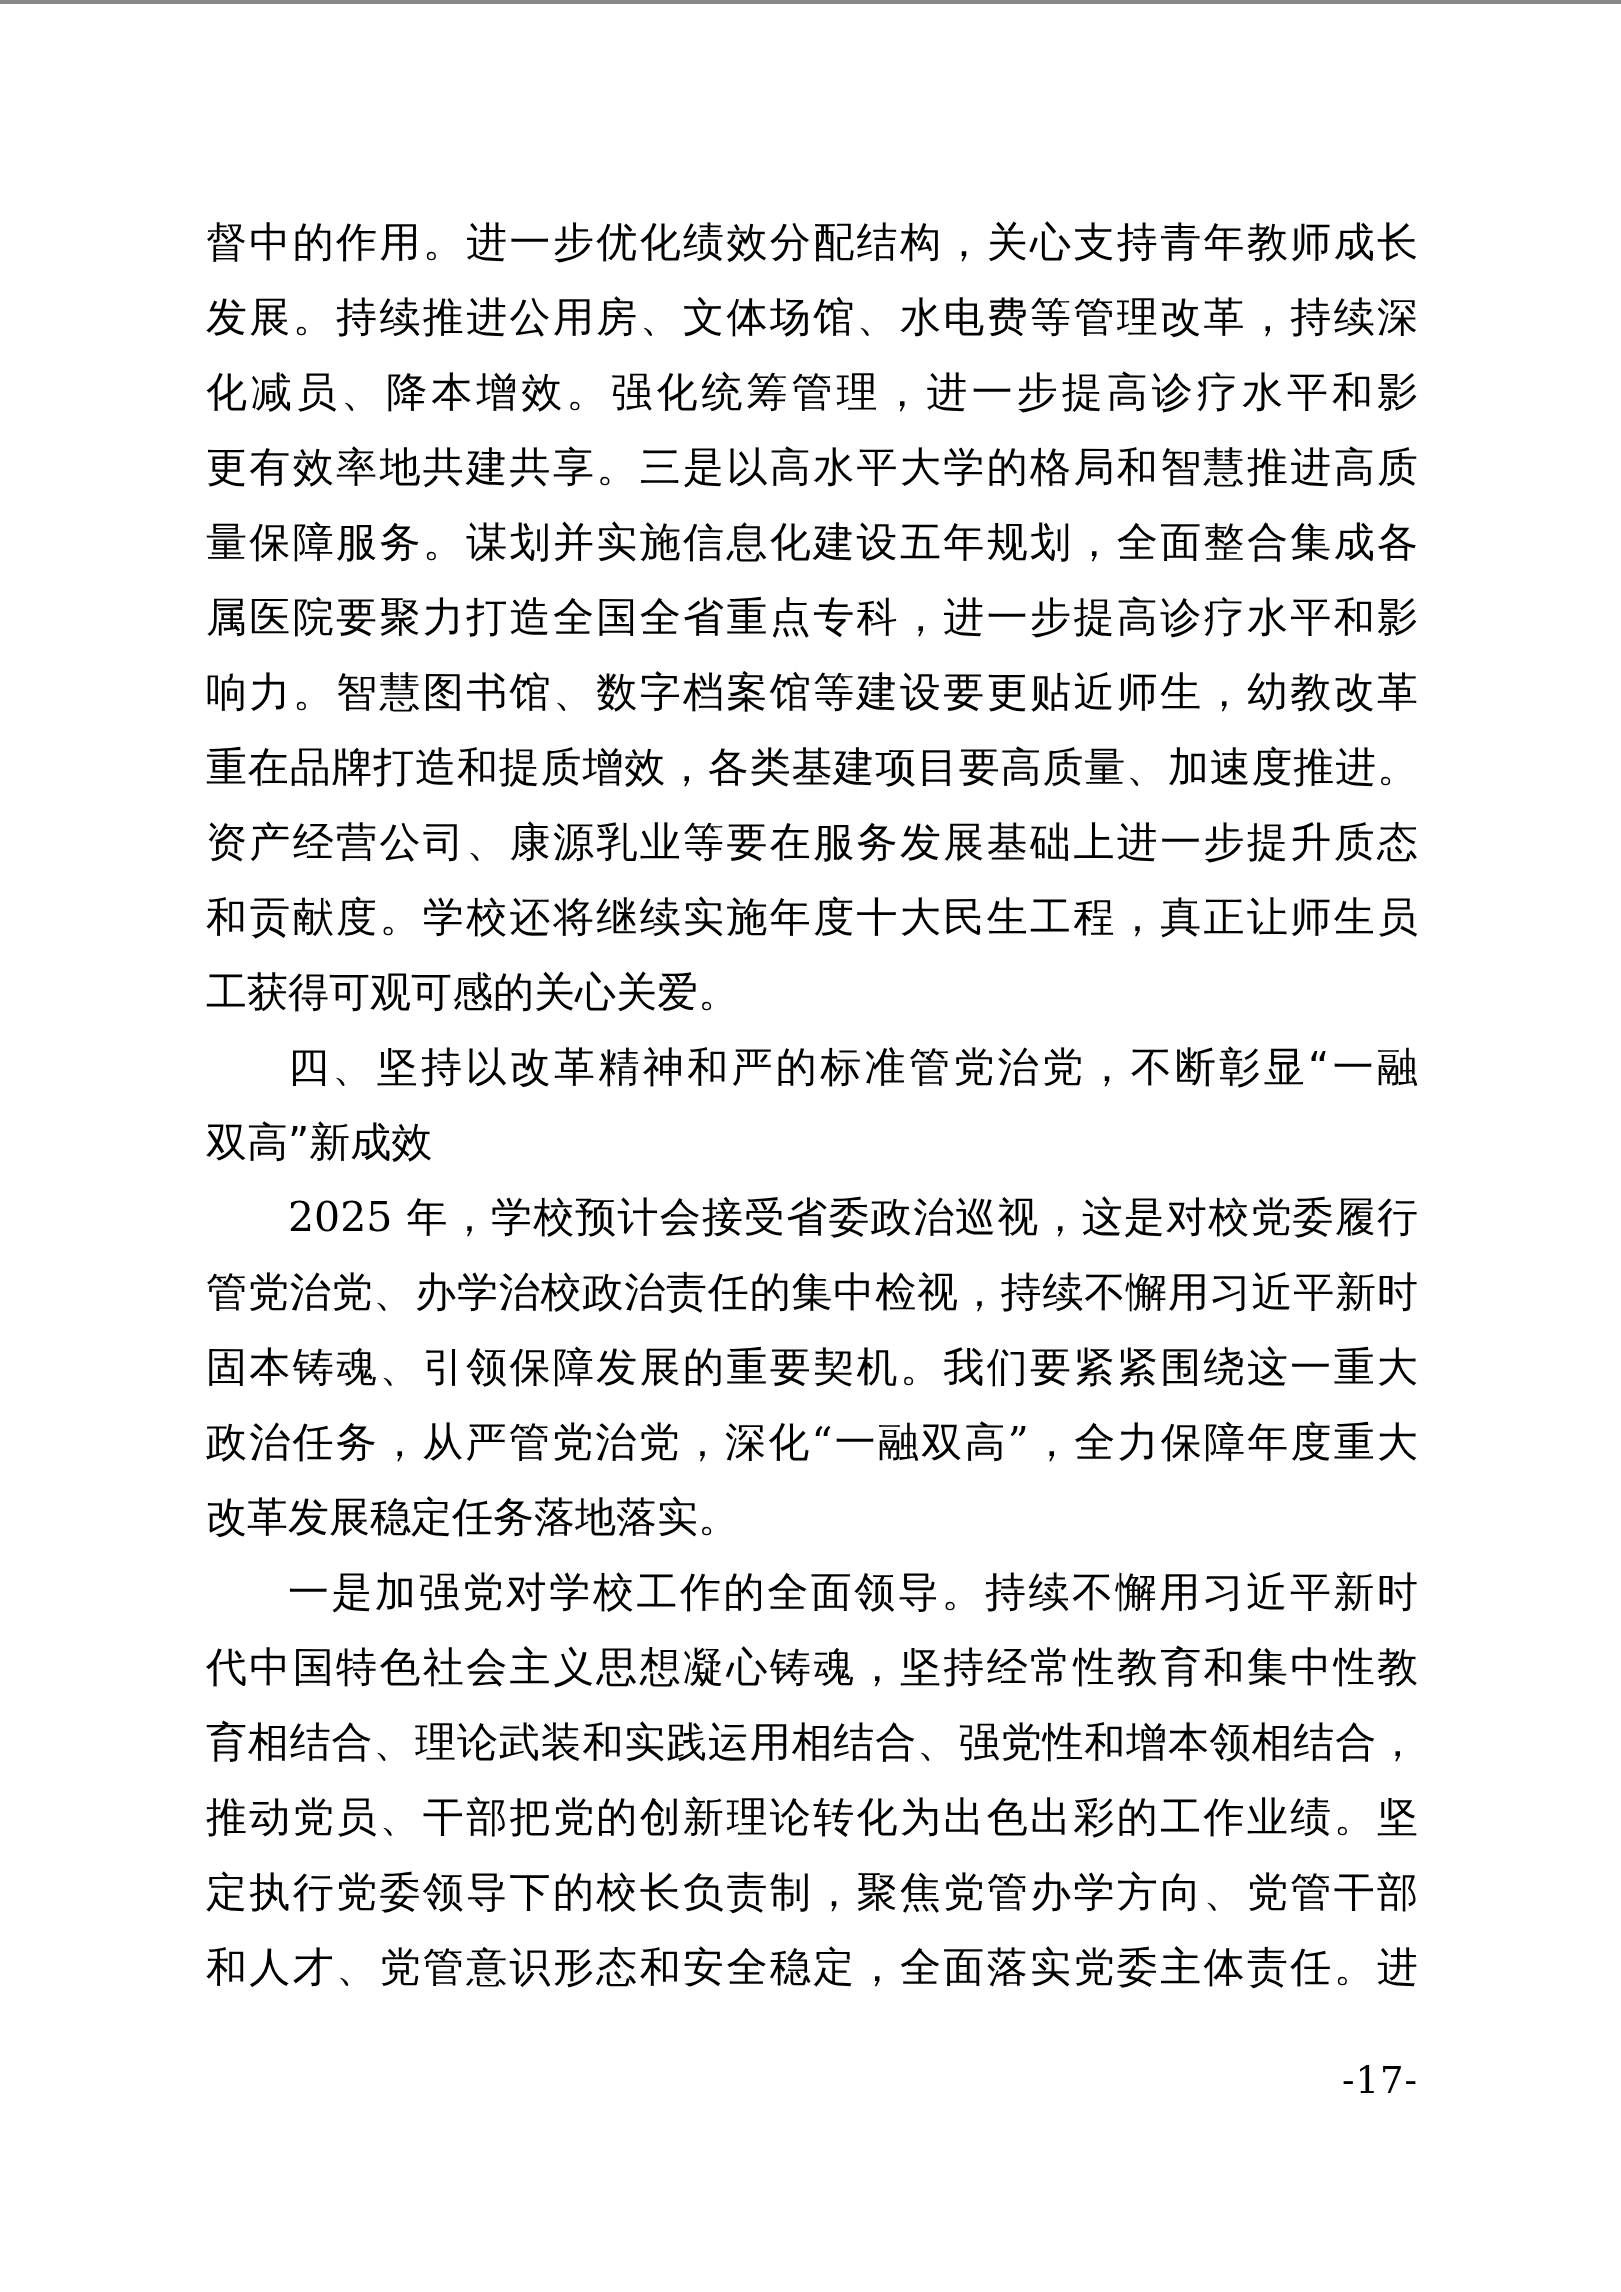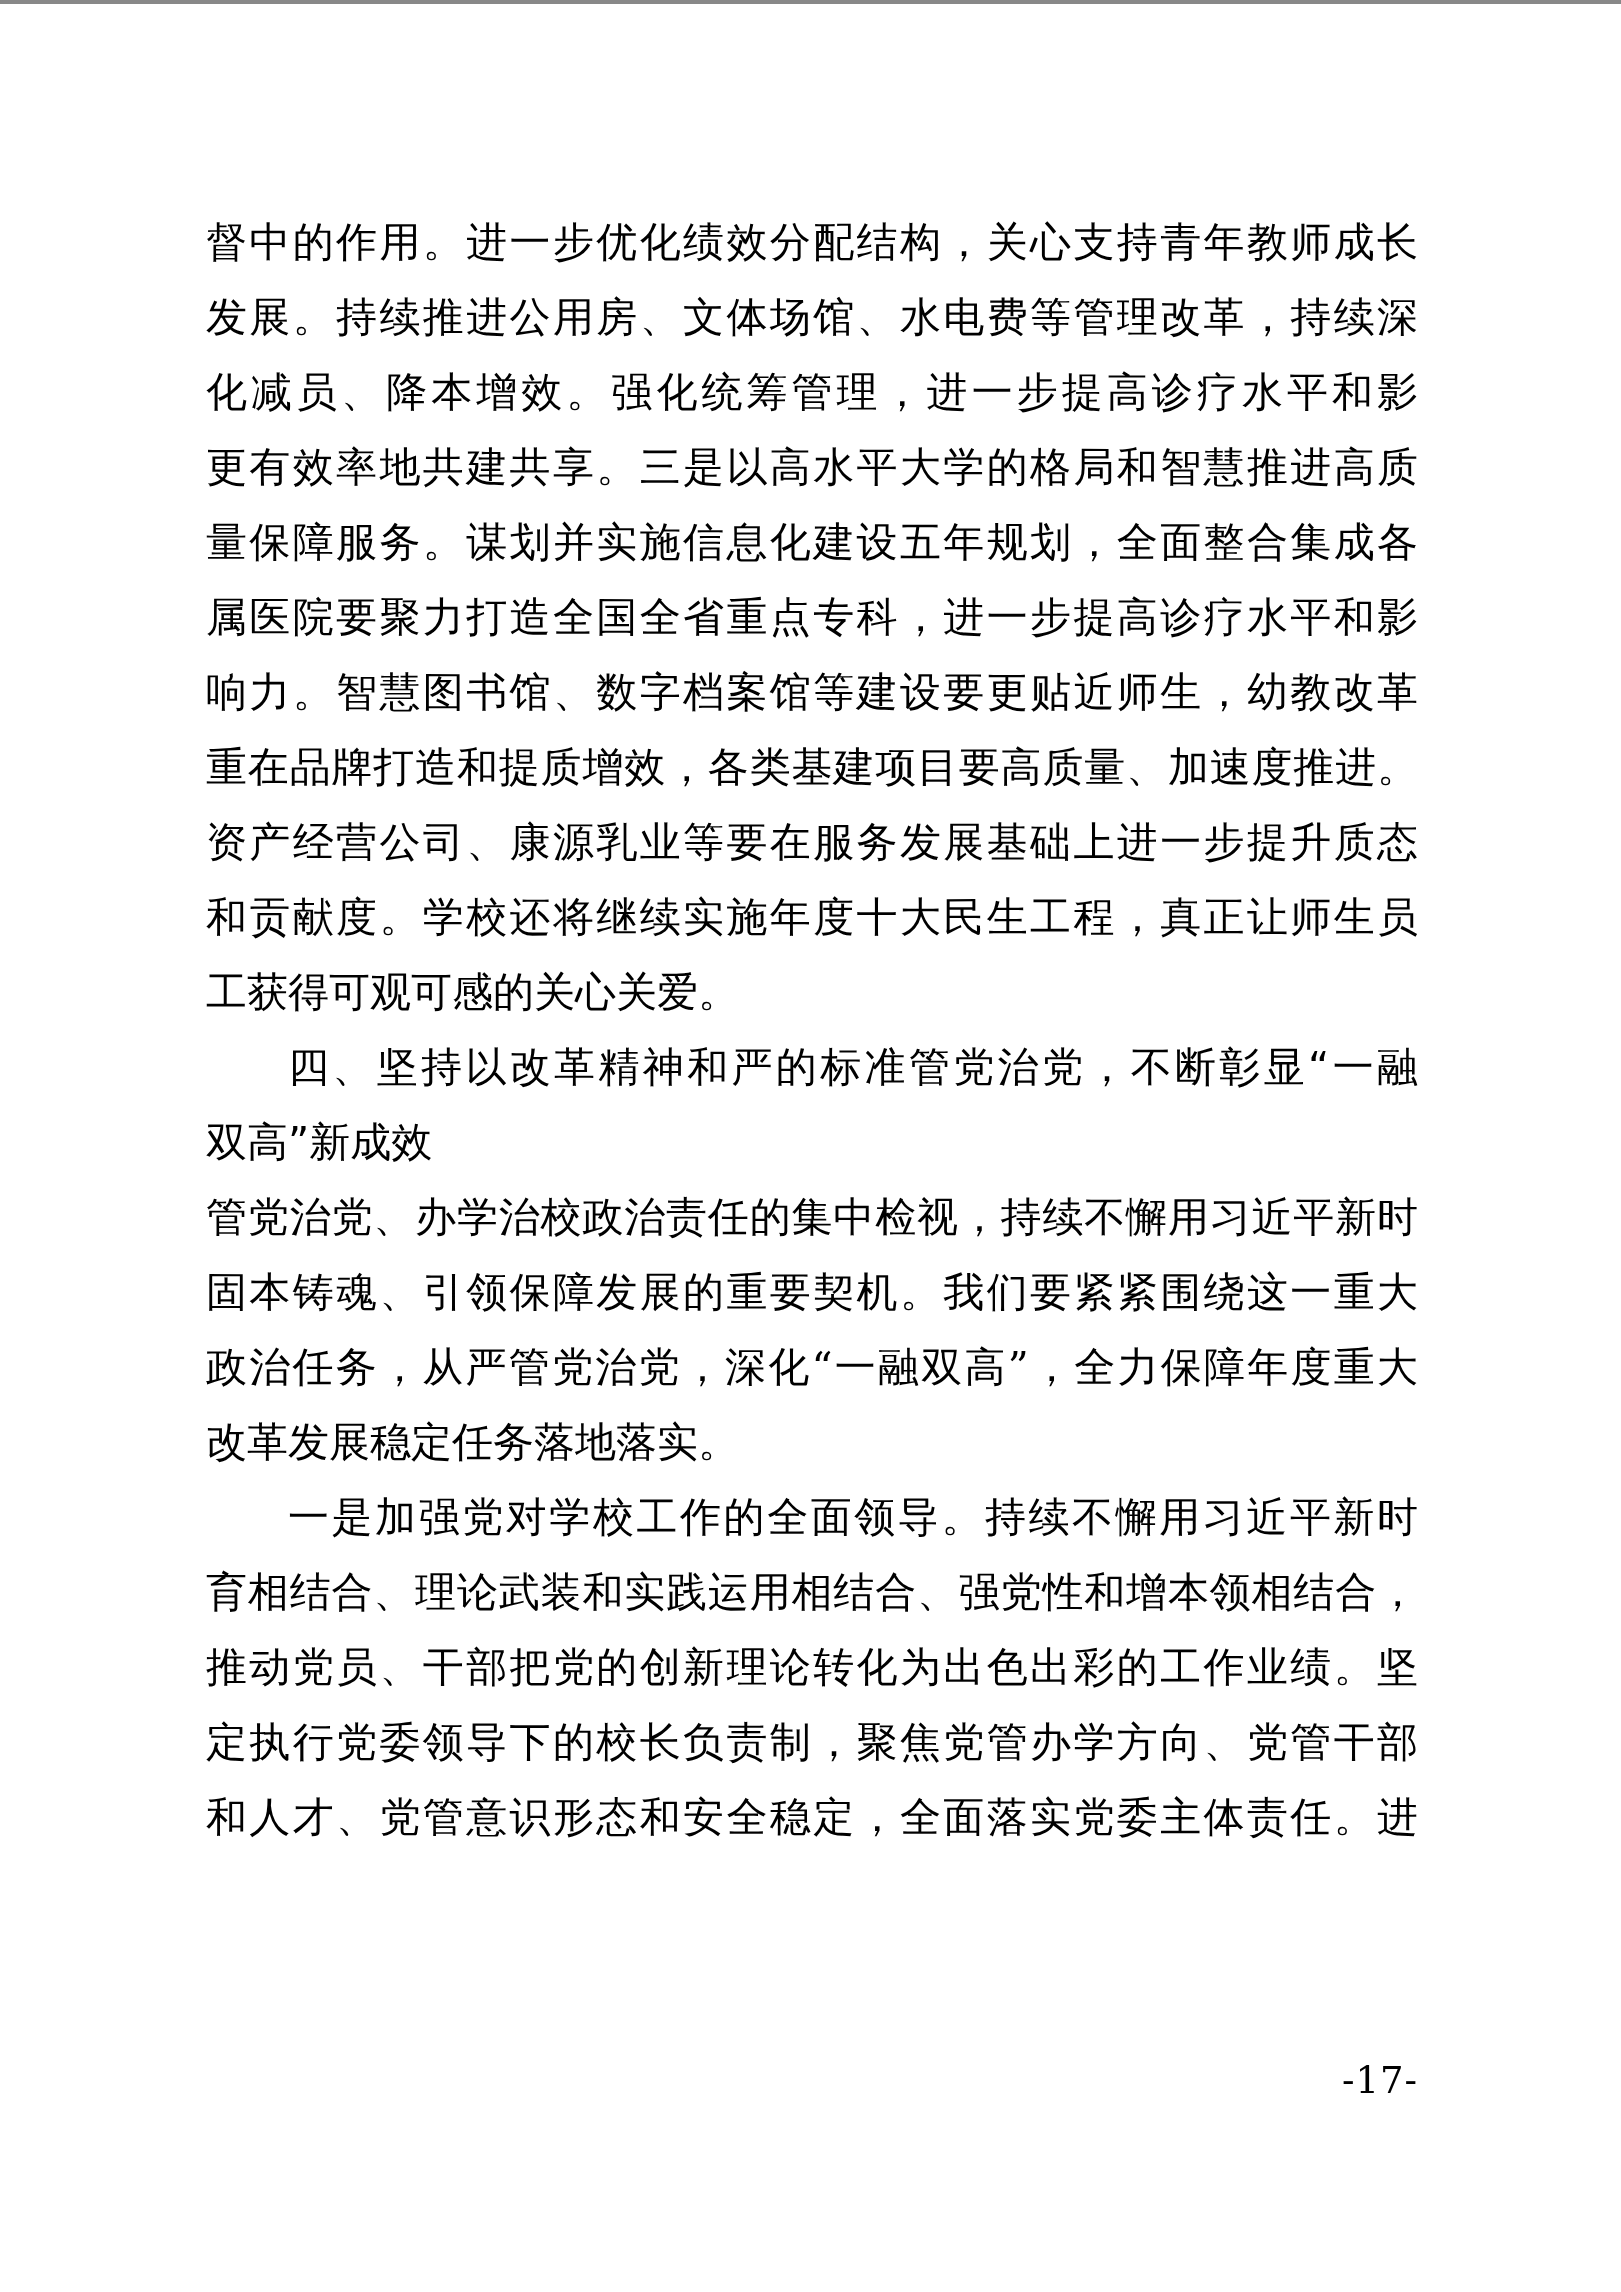--- a/index.html
+++ b/index.html
@@ -65,25 +65,27 @@
       <div class="line j"><span>更有效率地共建共享。三是以高水平大学的格局和智慧推进高质</span></div>
       <div class="line j"><span>量保障服务。谋划并实施信息化建设五年规划，全面整合集成各</span></div>
       <div class="line j"><span>属医院要聚力打造全国全省重点专科，进一步提高诊疗水平和影</span></div>
       <div class="line j"><span>响力。智慧图书馆、数字档案馆等建设要更贴近师生，幼教改革</span></div>
       <div class="line j"><span>重在品牌打造和提质增效，各类基建项目要高质量、加速度推进。</span></div>
       <div class="line j"><span>资产经营公司、康源乳业等要在服务发展基础上进一步提升质态</span></div>
       <div class="line j"><span>和贡献度。学校还将继续实施年度十大民生工程，真正让师生员</span></div>
       <div class="line"><span>工获得可观可感的关心关爱。</span></div>
       <div class="line j indent"><span class="bold">四、坚持以改革精神和严的标准管党治党，不断彰显“一融</span></div>
       <div class="line"><span class="bold">双高”新成效</span></div>
+      <div class="line j indent"><span>2025 年，学校预计会接受省委政治巡视，这是对校党委履行</span></div>
       <div class="line j"><span>管党治党、办学治校政治责任的集中检视，持续不懈用习近平新时</span></div>
       <div class="line j"><span>固本铸魂、引领保障发展的重要契机。我们要紧紧围绕这一重大</span></div>
       <div class="line j"><span>政治任务，从严管党治党，深化“一融双高”，全力保障年度重大</span></div>
       <div class="line"><span>改革发展稳定任务落地落实。</span></div>
       <div class="line j indent"><span class="bold">一是加强党对学校工作的全面领导。</span><span>持续不懈用习近平新时</span></div>
+      <div class="line j"><span>代中国特色社会主义思想凝心铸魂，坚持经常性教育和集中性教</span></div>
       <div class="line j"><span>育相结合、理论武装和实践运用相结合、强党性和增本领相结合，</span></div>
       <div class="line j"><span>推动党员、干部把党的创新理论转化为出色出彩的工作业绩。坚</span></div>
       <div class="line j"><span>定执行党委领导下的校长负责制，聚焦党管办学方向、党管干部</span></div>
       <div class="line j"><span>和人才、党管意识形态和安全稳定，全面落实党委主体责任。进</span></div>
     </div>
   <div class="page-number">-17-</div>
 </div>
 
 
 </body></html>

